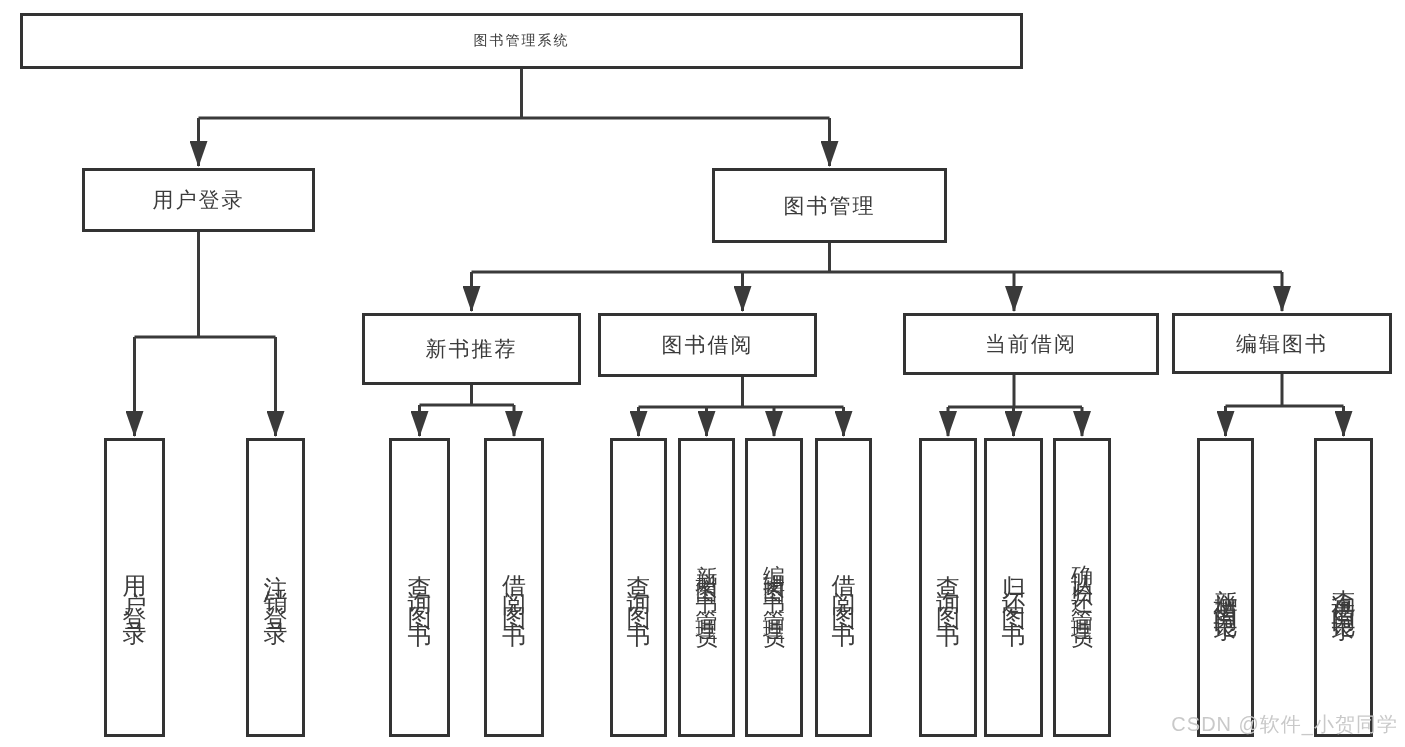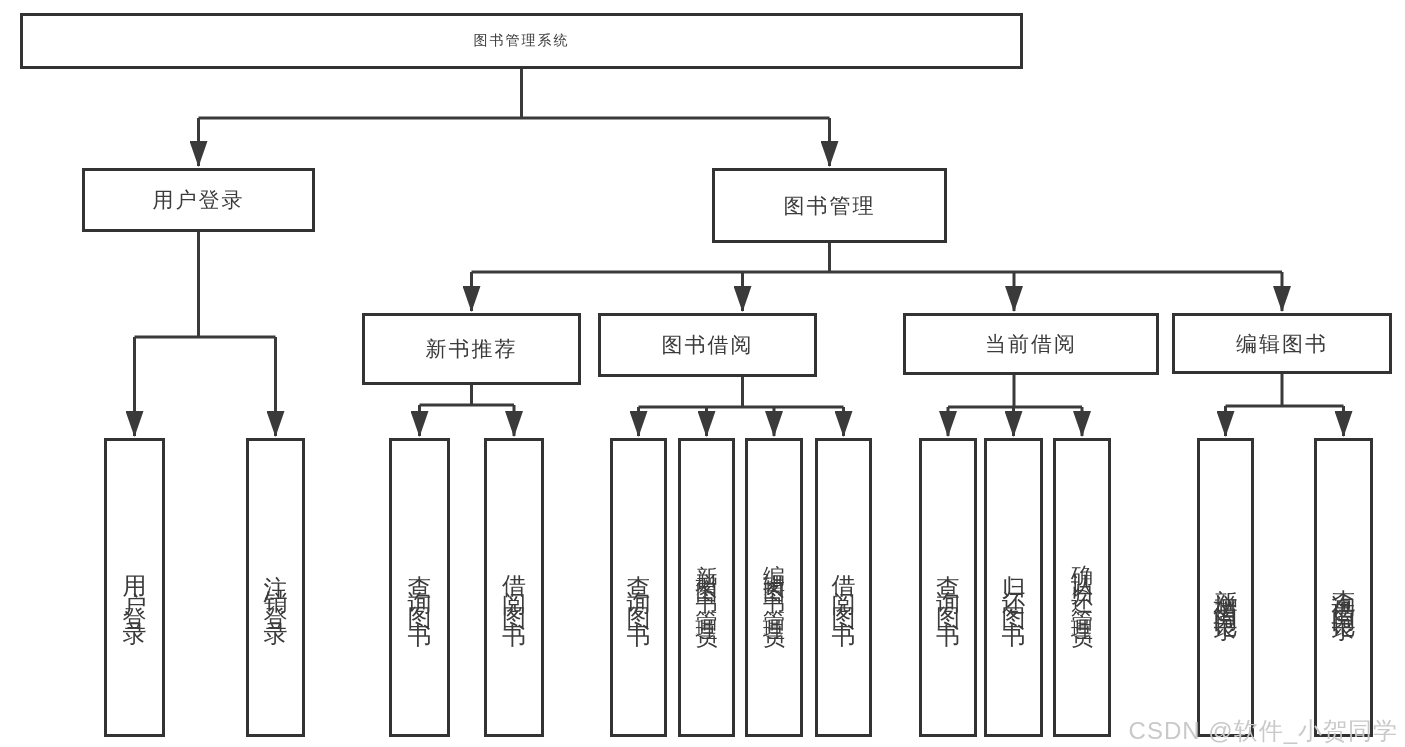--- a/index.html
+++ b/index.html
@@ -30,22 +30,22 @@
     text-orientation: mixed;
     font-size: 24px;
     line-height: 1;
     letter-spacing: 16px;
   }
   .ls6 { letter-spacing: 6px; }
   .v9 { font-size: 22px; letter-spacing: 9px; }
   .wm {
     position: absolute;
     right: 7px;
-    bottom: 0;
-    font-size: 24px;
+    bottom: 9px;
+    font-size: 20px;
     color: #c9c9c9;
     letter-spacing: 1px;
     white-space: nowrap;
     z-index: 5;
   }
 </style>
 </head>
 <body>
 
 <div id="stage">

